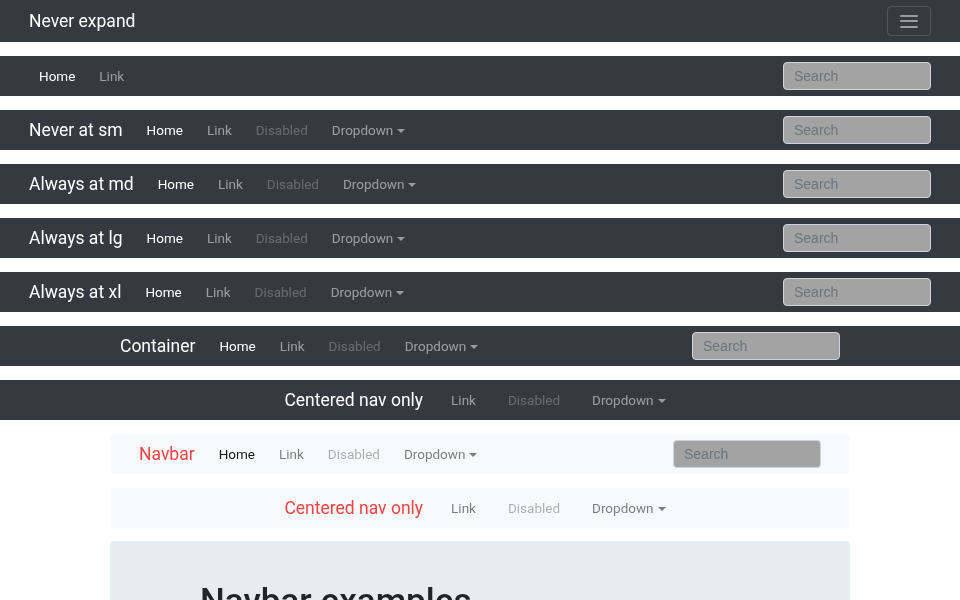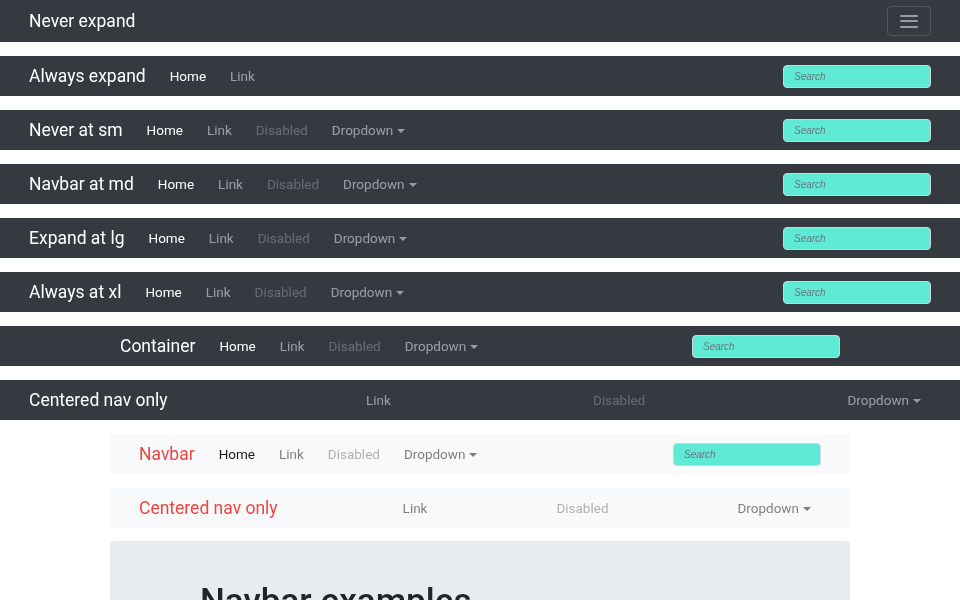--- a/index.html
+++ b/index.html
@@ -58,26 +58,25 @@
   display: inline-block;
   margin-left: 4px;
   vertical-align: 2px;
   border-top: 4px solid;
   border-right: 4px solid transparent;
   border-left: 4px solid transparent;
 }
 .search-input {
   width: 148px;
   padding: 5px 10px;
-  font-size: 10px;
+  font-size: 14px;
   border: 1px solid #ced4da;
   border-radius: 4px;
-  background: #5eead4;
+  background: #a3a3a3;
   color: #495057;
-  font-style: italic;
 }
 .search-input::placeholder { color: #6c757d; }
 .toggler {
   margin-left: auto;
   padding: 5px 10px;
   border: 1px solid rgba(255,255,255,0.15);
   border-radius: 4px;
   background: transparent;
   cursor: pointer;
   display: flex;
@@ -98,21 +97,21 @@
   max-width: 740px;
   margin: 0 auto;
   padding: 0 10px;
 }
 .container-nav {
   display: flex;
   align-items: center;
   width: 100%;
 }
 .centered {
-  justify-content: space-between;
+  justify-content: center;
   gap: 12px;
 }
 .jumbo {
   background: #e9ecef;
   padding: 40px 30px 20px;
   margin-top: 13px;
   border-radius: 4px;
 }
 .jumbo h1 {
   font-size: 35px;
@@ -131,21 +130,20 @@
   <span class="brand">Never expand</span>
   <button class="toggler">
     <span class="toggler-line"></span>
     <span class="toggler-line"></span>
     <span class="toggler-line"></span>
   </button>
 </nav>
 <div class="navbar-gap"></div>
 
 <nav class="navbar navbar-dark">
-  <span class="brand">Always expand</span>
   <div class="nav-items">
     <a class="nav-link active">Home</a>
     <a class="nav-link">Link</a>
   </div>
   <input class="search-input" placeholder="Search" style="">
 </nav>
 <div class="navbar-gap"></div>
 
 <nav class="navbar navbar-dark">
   <span class="brand">Never at sm</span>
@@ -153,33 +151,33 @@
     <a class="nav-link active">Home</a>
     <a class="nav-link">Link</a>
     <a class="nav-link disabled">Disabled</a>
     <a class="nav-link dropdown-toggle">Dropdown</a>
   </div>
   <input class="search-input" placeholder="Search" style="">
 </nav>
 <div class="navbar-gap"></div>
 
 <nav class="navbar navbar-dark">
-  <span class="brand">Navbar at md</span>
-  <div class="nav-items">
-    <a class="nav-link active">Home</a>
-    <a class="nav-link">Link</a>
-    <a class="nav-link disabled">Disabled</a>
-    <a class="nav-link dropdown-toggle">Dropdown</a>
-  </div>
-  <input class="search-input" placeholder="Search" style="">
-</nav>
-<div class="navbar-gap"></div>
-
-<nav class="navbar navbar-dark">
-  <span class="brand">Expand at lg</span>
+  <span class="brand">Always at md</span>
+  <div class="nav-items">
+    <a class="nav-link active">Home</a>
+    <a class="nav-link">Link</a>
+    <a class="nav-link disabled">Disabled</a>
+    <a class="nav-link dropdown-toggle">Dropdown</a>
+  </div>
+  <input class="search-input" placeholder="Search" style="">
+</nav>
+<div class="navbar-gap"></div>
+
+<nav class="navbar navbar-dark">
+  <span class="brand">Always at lg</span>
   <div class="nav-items">
     <a class="nav-link active">Home</a>
     <a class="nav-link">Link</a>
     <a class="nav-link disabled">Disabled</a>
     <a class="nav-link dropdown-toggle">Dropdown</a>
   </div>
   <input class="search-input" placeholder="Search" style="">
 </nav>
 <div class="navbar-gap"></div>
 

